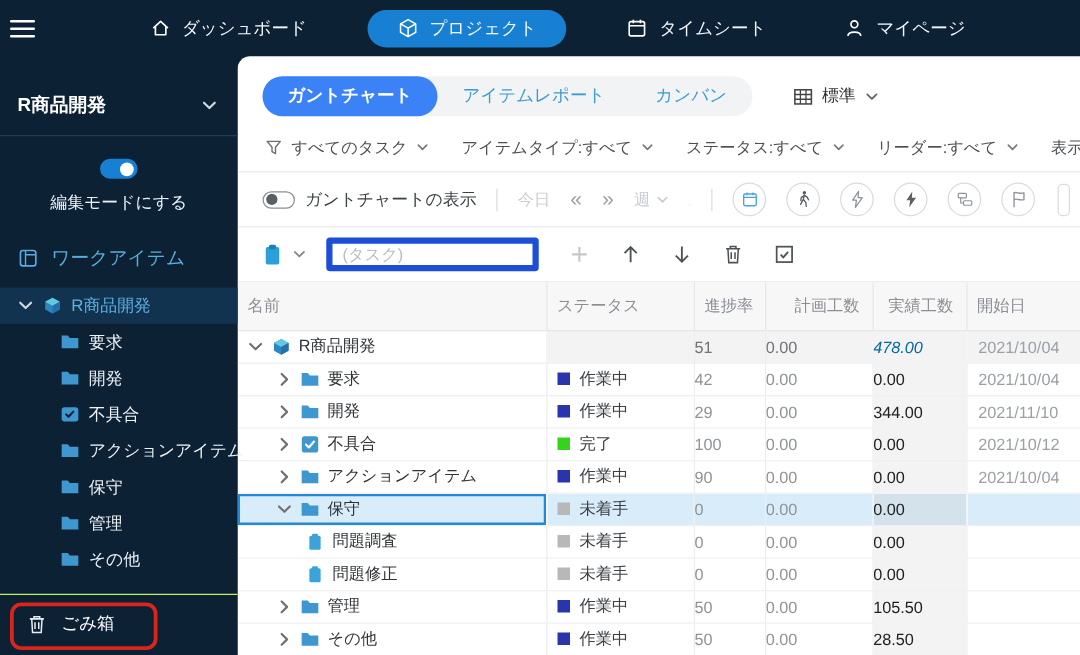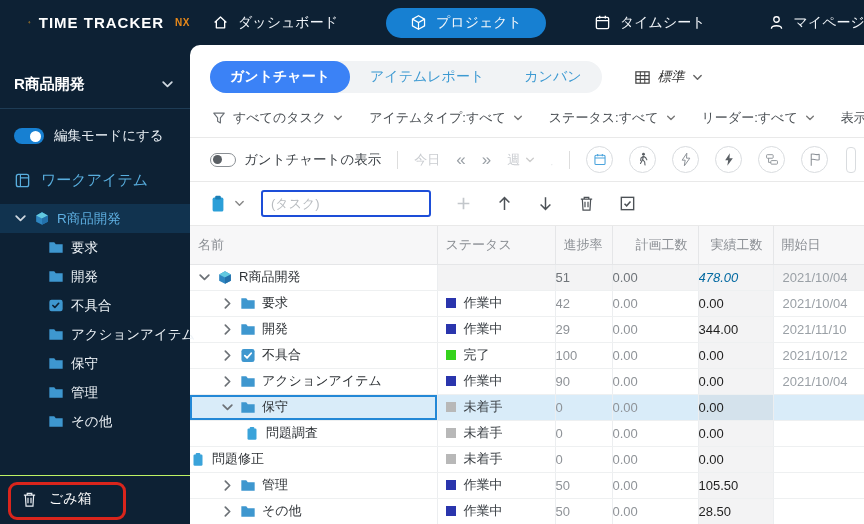--- a/index.html
+++ b/index.html
@@ -22,42 +22,42 @@
   .nic svg, .tic svg, .gic svg { width:100%; height:100%; display:block; }
 
   
   .split { flex:1; display:flex; min-height:0; }
 
   
   .sidebar { width:190px; flex:none; background:#0d2134; color:#e9eff4; position:relative; display:flex; flex-direction:column; }
   .proj-head { display:flex; align-items:center; justify-content:space-between; padding:30px 16px 14px 14px; font-size:15px; font-weight:bold; color:#fff; cursor:pointer; }
   .proj-head .tic { width:13px; height:13px; color:#cfd8e0; }
   .side-div { border-top:1px solid #1e3c55; }
-  .toggle-row { display:flex; align-items:center; gap:10px; padding:18px 14px 10px 14px; font-size:13.5px; cursor:pointer; }
+  .toggle-row { display:flex; align-items:center; gap:10px; padding:18px 14px 10px 14px; font-size:13.5px; cursor:pointer;flex-direction:column; }
   .tgl { width:30px; height:16px; border-radius:8px; background:#1780d2; position:relative; flex:none; }
   .tgl::after { content:""; position:absolute; width:11px; height:11px; border-radius:50%; background:#fff; top:2.5px; right:3px; }
   .workitem-row { display:flex; align-items:center; gap:10px; padding:16px 14px 10px 14px; font-size:15px; color:#58aede; cursor:pointer; }
   .workitem-row .tic { width:17px; height:17px; color:#58aede; }
   .tree { margin-top:4px; }
   .tree-item { height:29px; display:flex; align-items:center; gap:7px; font-size:13.5px; color:#eef3f7; cursor:pointer; white-space:nowrap; }
   .tree-item.selected { background:#11334f; color:#5fb0e2; }
   .tree-item .tw { width:13px; height:13px; flex:none; color:#cfd8e0; }
   .tree-item .tic { width:16px; height:15px; flex:none; }
   .trash-sec { position:absolute; bottom:0; left:0; right:0; border-top:1px solid #bef264; padding:14px 0 16px 0; }
   .trash-row { display:flex; align-items:center; gap:12px; padding-left:22px; font-size:14px; color:#fff; cursor:pointer; }
   .trash-row .tic { width:15px; height:17px; color:#e8edf2; }
   .red-annot { position:absolute; left:8px; top:6px; width:118px; height:38px; border:3px solid #d9251c; border-radius:9px; pointer-events:none; }
 
   
   .main { flex:1; background:#fff; border-top-left-radius:10px; min-width:0; display:flex; flex-direction:column; overflow:hidden; }
   .tabs-row { display:flex; align-items:center; padding:16px 0 12px 20px; flex:none; }
   .tabset { display:inline-flex; background:#f1f3f5; border-radius:17px; align-items:center; }
   .tab { font-size:14px; color:#3d9ad2; padding:7px 20px; border-radius:17px; cursor:pointer; white-space:nowrap; }
   .tab.active { background:#3b82f6; color:#fff; font-weight:bold; }
-  .viewsel { display:flex; align-items:center; gap:7px; margin-left:32px; font-size:13.5px; color:#333; cursor:pointer;font-style:italic; }
+  .viewsel { display:flex; align-items:center; gap:7px; margin-left:32px; font-size:13.5px; color:#333; cursor:pointer; }
   .viewsel .gic { width:17px; height:17px; color:#444; }
   .viewsel .tic { width:11px; height:11px; color:#666; }
 
   .filter-row { display:flex; align-items:center; gap:26px; padding:4px 0 10px 22px; font-size:13px; color:#4a4f54; white-space:nowrap; overflow:hidden; flex:none; }
   .filter-item { display:flex; align-items:center; gap:7px; cursor:pointer; flex:none; }
   .filter-item .gic { width:14px; height:14px; color:#6b7076; }
   .filter-item .tic { width:10px; height:10px; color:#777; }
   .hdiv { border-top:1px solid #e9e9e9; flex:none; }
 
   .gantt-bar { display:flex; align-items:center; padding:8px 8px 8px 20px; gap:16px; flex:none; }
@@ -73,21 +73,21 @@
   .circ { width:27px; height:27px; border-radius:50%; border:1px solid #d9dcdf; display:flex; align-items:center; justify-content:center; cursor:pointer; flex:none; }
   .circ .gic { width:14px; height:15px; }
   .circ.cal { color:#4aa3dc; }
   .circ.dark { color:#5a5f64; }
   .circ.mid { color:#8d9298; }
   .mini-input { width:82px; height:26px; border:1px solid #d9dcdf; border-radius:4px; background:#fff; margin-left:2px; }
 
   .task-bar { display:flex; align-items:center; padding:8px 0 8px 20px; gap:10px; flex:none; }
   .task-bar .clip { width:16px; height:18px; }
   .task-bar .tic { width:11px; height:11px; color:#888; margin-left:-2px; }
-  .task-input { width:170px; height:27px; border:2px solid #1d4ed8; border-radius:3px; font-size:13px; padding:0 8px; color:#333; margin-left:6px; font-family:"Liberation Sans",sans-serif; }
+  .task-input { width:170px; height:27px; border:5px solid #1d4ed8; border-radius:3px; font-size:13px; padding:0 8px; color:#333; margin-left:6px; font-family:"Liberation Sans",sans-serif; }
   .task-input::placeholder { color:#b8bcc0; }
   .tb-ic { width:17px; height:17px; margin-left:14px; cursor:pointer; }
   .tb-ic svg { width:100%; height:100%; display:block; }
   .c-plus { color:#c3c7cb; } .c-dk { color:#4d5257; }
 
   
   .grid-wrap { flex:1; overflow:hidden; border-top:1px solid #e9e9e9; }
   table { border-collapse:collapse; table-layout:fixed; width:674px; }
   th { height:38px; background:#f7f7f8; font-weight:normal; font-size:13px; color:#8b8f94; text-align:left; padding:0 10px 0 8px; border-right:1px solid #e5e6e8; border-bottom:1px solid #e5e6e8; white-space:nowrap; }
   th.num { text-align:right; }
@@ -107,32 +107,20 @@
   tr.selected td { background:#d9ecf9; }
   tr.selected td.actual { background:#d4e2ec; }
   tr.selected td.c-name { box-shadow:inset 0 0 0 2px #2388d6; }
 </style>
 </head>
 <body>
 
 <div class="app">
 
   <div class="topbar">
-    <div class="logo-box">
-      <span class="logo-mark">
-        <svg viewBox="0 0 26 26">
-          <path d="M3 12 L12 3 L12 8.5 L7.5 13 Z" fill="#f2a51c"></path>
-          <path d="M12 3 L21 12 L15.5 12 L12 8.5 Z" fill="#ffc93c"></path>
-          <path d="M23 14 L14 23 L14 17.5 L18.5 13 Z" fill="#f2a51c"></path>
-          <path d="M14 23 L5 14 L10.5 14 L14 17.5 Z" fill="#e8891a"></path>
-        </svg>
-      </span>
-      <span class="logo-text">TIME TRACKER</span>
-      <span class="logo-nx">NX</span>
-    </div>
     <div class="hamburger">
         <span></span>
         <span></span>
         <span></span>
       </div>
     <div class="topnav">
       <div class="nav-item">
         <span class="nic">
             <svg viewBox="0 0 18 18">
               <path d="M2.8 9 L9 3.2 L15.2 9 M4.6 7.6 V14.6 H13.4 V7.6" fill="none" stroke="currentColor" stroke-width="1.4" stroke-linejoin="round"></path>
@@ -612,21 +600,21 @@
                   </div>
                 </td>
                 <td class="c-status"><span class="badge" style="background: rgb(184, 184, 184);"></span><span>未着手</span></td>
                 <td class="num">0</td>
                 <td class="num">0.00</td>
                 <td class="num actual">0.00</td>
                 <td class="c-date"></td>
               </tr>
               <tr>
                 <td class="c-name">
-                  <div class="name-inner" style="">
+                  <div class="name-inner" style="padding-left: 54px;">
                     <span class="tic">
                       <svg viewBox="0 0 16 18">
                         <rect x="5.2" y="1.2" width="5.6" height="3.4" rx="1.2" fill="#3aa3da"></rect>
                         <rect x="2.6" y="3" width="10.8" height="13.6" rx="1.6" fill="#3aa3da"></rect>
                       </svg>
                     </span>
                     <span>問題修正</span>
                   </div>
                 </td>
                 <td class="c-status"><span class="badge" style="background: rgb(184, 184, 184);"></span><span>未着手</span></td>

